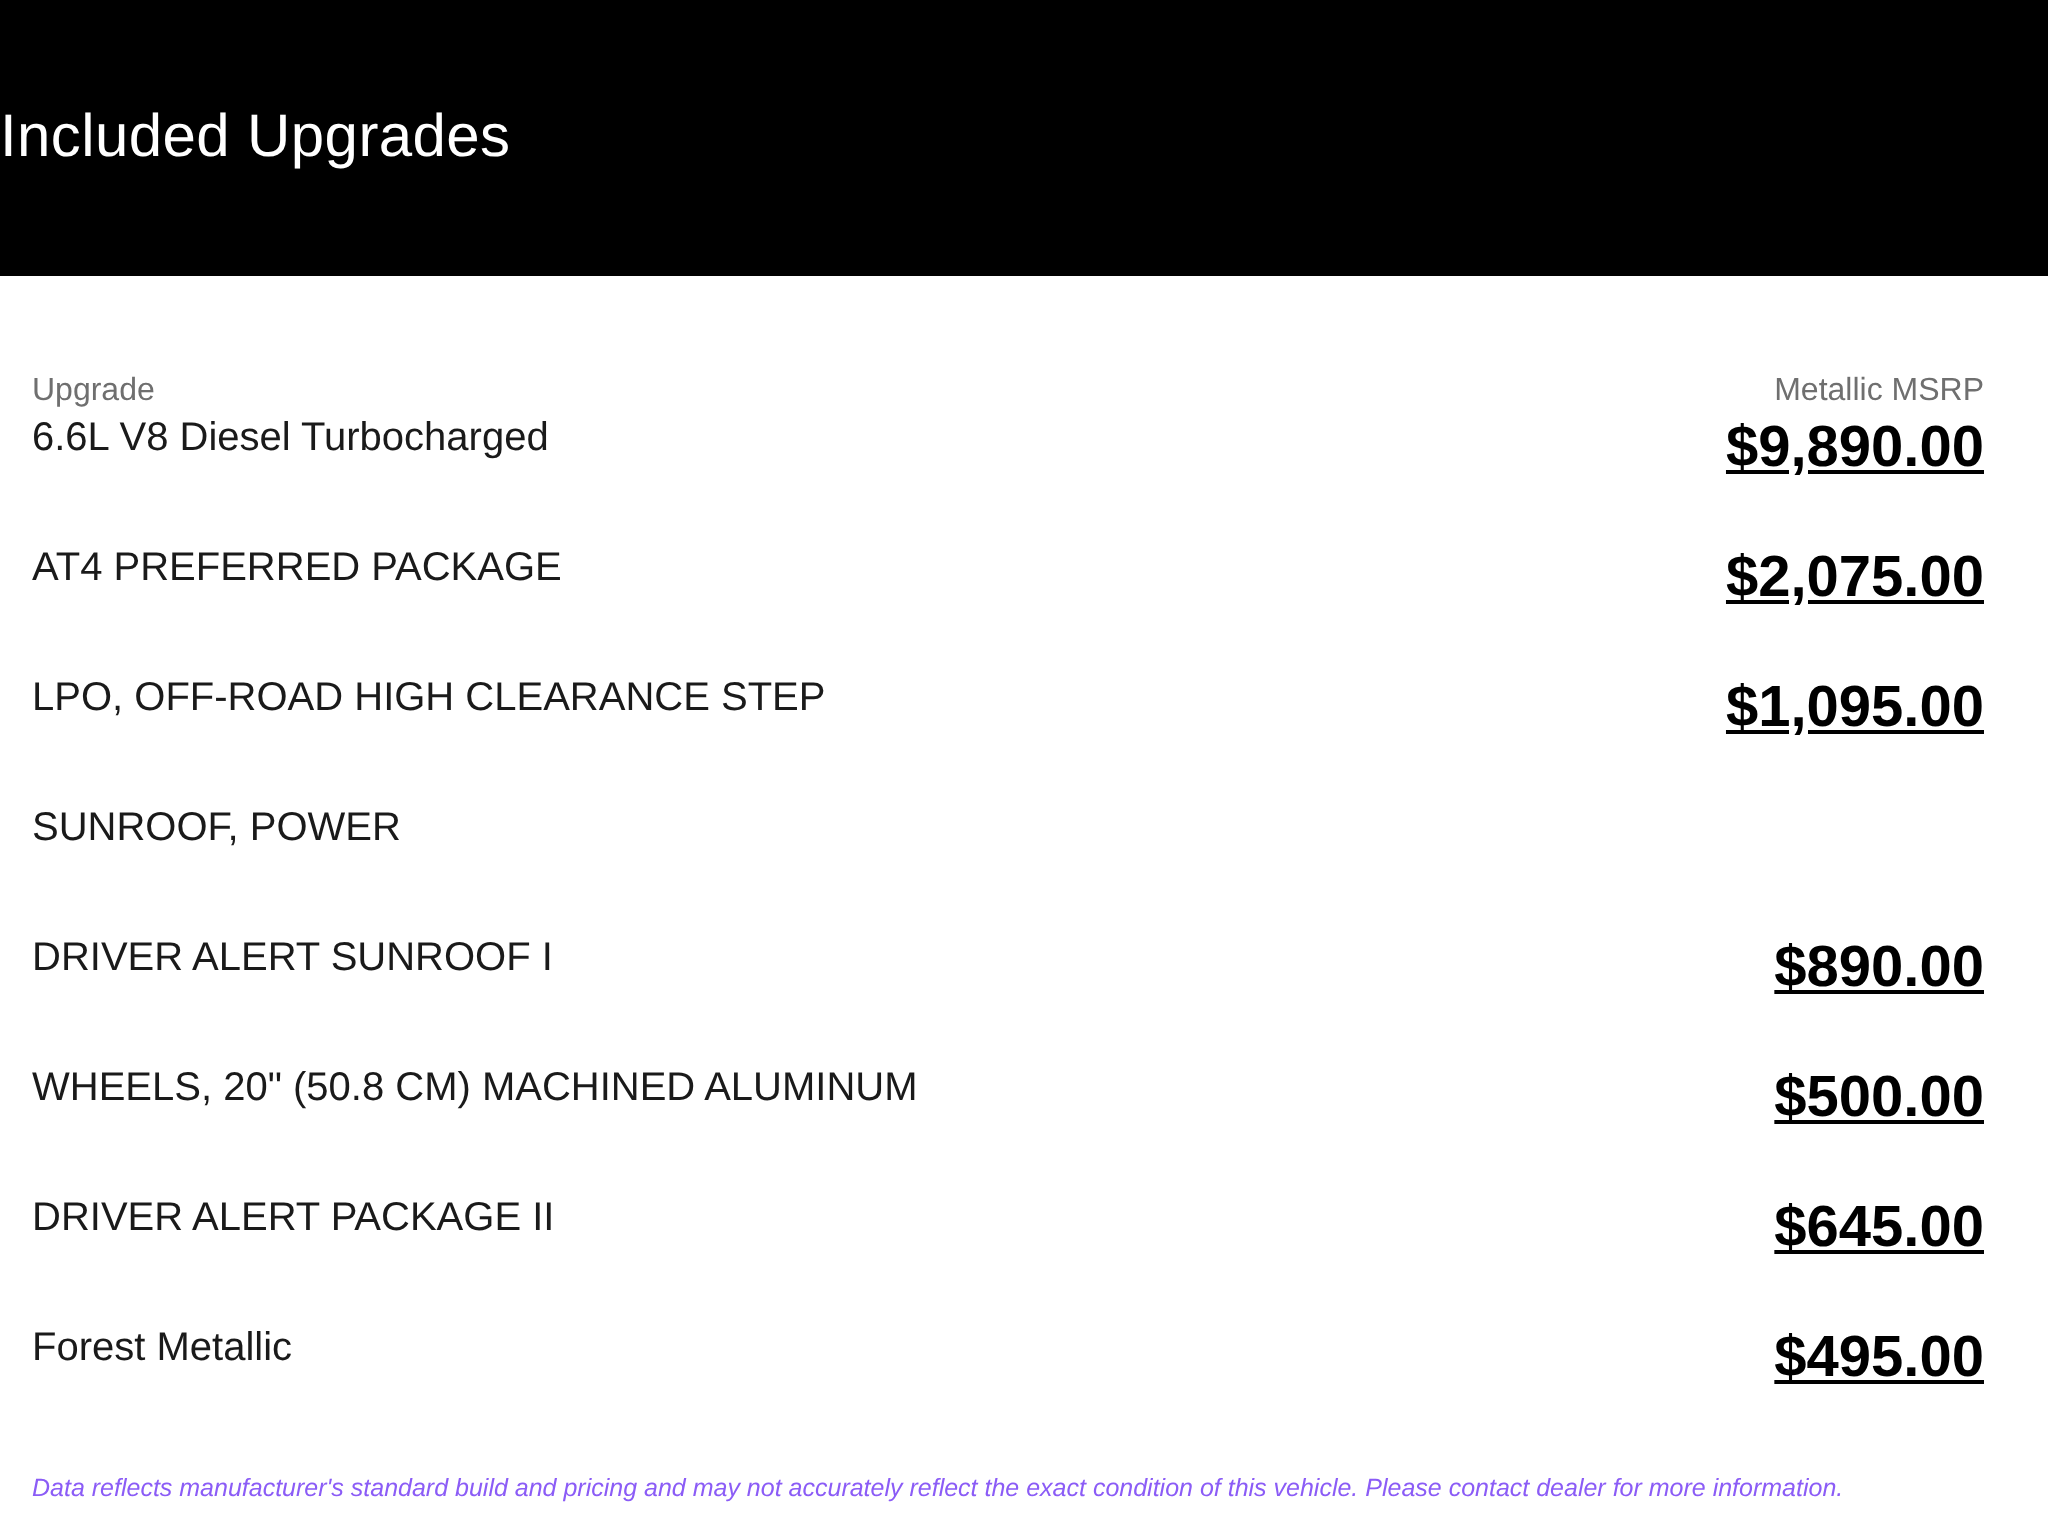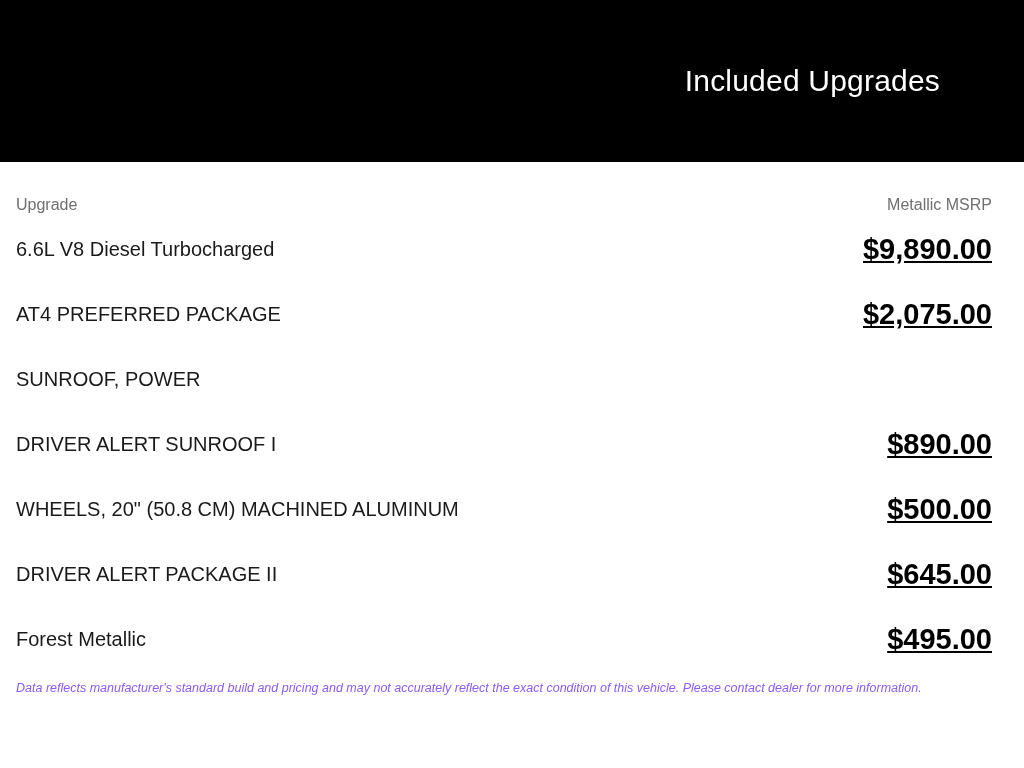--- a/index.html
+++ b/index.html
@@ -5,53 +5,52 @@
   * { margin: 0; padding: 0; box-sizing: border-box; }
   html, body {
     width: 1024px;
     height: 768px;
     background: #ffffff;
     font-family: "Liberation Sans", sans-serif;
     overflow: hidden;
   }
   .header {
     width: 100%;
-    height: 162px;
+    height: 138px;
     background: #000000;
     display: flex;
     align-items: center;
-    justify-content: flex-end;
     padding-right: 84px;
   }
   .header-title {
     color: #ffffff;
     font-size: 30px;
     font-weight: 400;
     letter-spacing: 0.2px;
   }
   .content {
     padding: 0 32px 0 16px;
   }
   .table-head {
-    padding-top: 33px;
+    padding-top: 48px;
     display: flex;
     justify-content: space-between;
     align-items: baseline;
     font-size: 16px;
     line-height: 19px;
     color: #6f6f6f;
   }
   .rows {
     margin-top: 3px;
   }
   .row {
     height: 65px;
     display: flex;
     justify-content: space-between;
-    align-items: center;
+    align-items: flex-start;
     gap: 12px;
   }
   .row-name {
     font-size: 20px;
     color: #1a1a1a;
     line-height: 23px;
   }
   .row-price {
     font-size: 29px;
     font-weight: 700;
@@ -85,20 +84,24 @@
   <div class="rows">
     <div class="row">
       <span class="row-name">6.6L V8 Diesel Turbocharged</span>
       <span class="row-price">$9,890.00</span>
     </div>
     <div class="row">
       <span class="row-name">AT4 PREFERRED PACKAGE</span>
       <span class="row-price">$2,075.00</span>
     </div>
     <div class="row">
+      <span class="row-name">LPO, OFF-ROAD HIGH CLEARANCE STEP</span>
+      <span class="row-price">$1,095.00</span>
+    </div>
+    <div class="row">
       <span class="row-name">SUNROOF, POWER</span>
     </div>
     <div class="row">
       <span class="row-name">DRIVER ALERT SUNROOF I</span>
       <span class="row-price">$890.00</span>
     </div>
     <div class="row">
       <span class="row-name">WHEELS, 20" (50.8 CM) MACHINED ALUMINUM</span>
       <span class="row-price">$500.00</span>
     </div>

